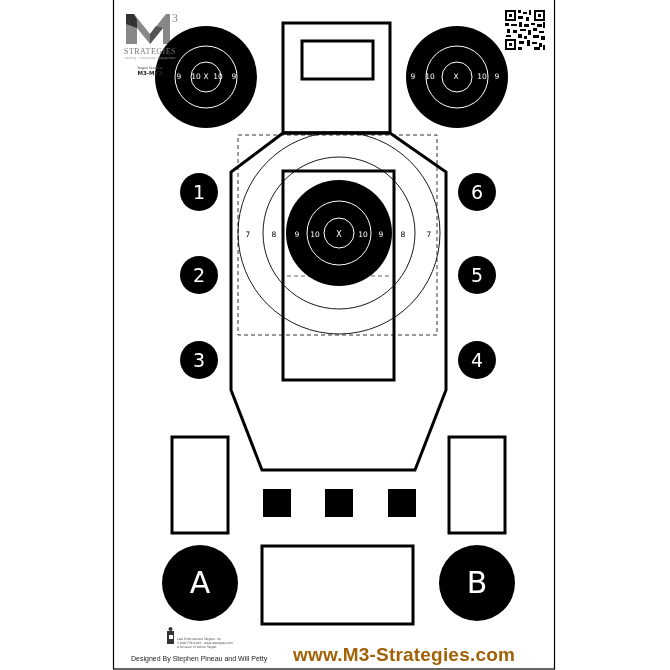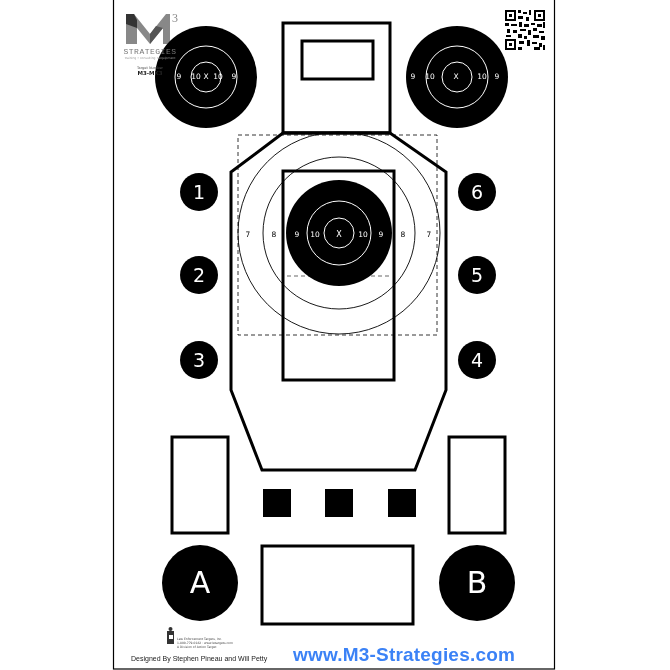--- a/index.html
+++ b/index.html
@@ -1,23 +1,23 @@
 <!DOCTYPE html>
 <html><head>
 <meta charset="utf-8">
 <style>
   html, body { margin:0; padding:0; background:#ffffff; }
   body { width:670px; height:670px; position:relative; overflow:hidden; font-family:"DejaVu Sans", sans-serif; }
   svg { position:absolute; left:0; top:0; }
   .logo { position:absolute; left:120px; top:6px; width:60px; text-align:center; }
-  .logo-name { font-family:Liberation Mono, monospace; font-size:8px; color:#777; letter-spacing:0.5px; margin-top:1px; }
+  .logo-name { font-family:Liberation Serif, serif; font-size:8px; color:#777; letter-spacing:0.5px; margin-top:1px; }
   .logo-sub { font-size:3px; color:#999; }
   .logo-tn { font-size:3.5px; color:#555; margin-top:6px; }
   .logo-code { font-size:5.5px; font-weight:bold; color:#222; }
-  .website { position:absolute; left:293px; top:644px; font-family:"Liberation Sans", sans-serif; font-weight:bold; font-size:19px; color:#3b82f6; letter-spacing:0.2px; }
+  .website { position:absolute; left:293px; top:644px; font-family:"Liberation Sans", sans-serif; font-weight:bold; font-size:19px; color:#a16207; letter-spacing:0.2px; }
   .designer { position:absolute; left:131px; top:655px; font-family:"Liberation Sans", sans-serif; font-size:7px; color:#222; }
   .le-text { position:absolute; left:177px; top:637px; font-size:3px; color:#444; line-height:4px; }
 </style>
 </head>
 <body>
 
 <svg width="670" height="670" viewBox="0 0 670 670">
 
   <rect x="113.5" y="-1" width="441" height="670" fill="#fff" stroke="#000" stroke-width="1.2"></rect>
 

